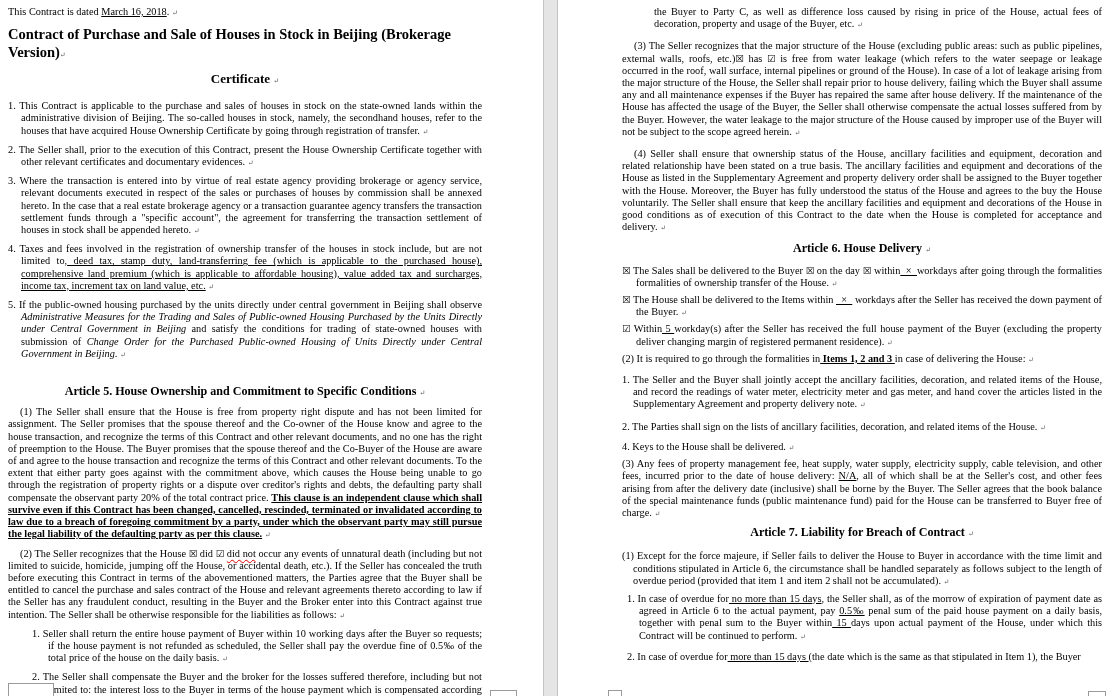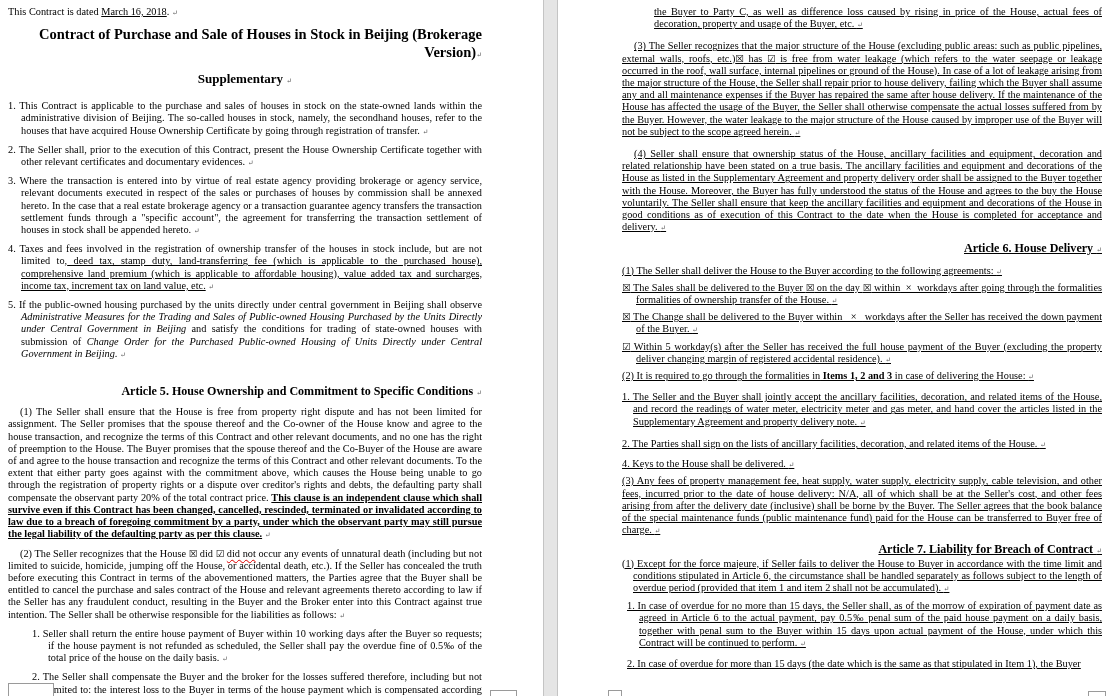--- a/index.html
+++ b/index.html
@@ -7,39 +7,39 @@
   body {
     position:relative; overflow:hidden; background:#ffffff;
     font-family:"Liberation Serif","DejaVu Serif",serif;
     font-size:10.3px; line-height:12.2px; color:#000;
   }
   .spread { display:flex; width:1107px; height:696px; }
   .page { background:#ffffff; overflow:hidden; }
   .page-left  { width:543px; padding:6px 61px 0 8px; }
   .page-gap   { width:15px; height:696px; background:#e5e5e5;
                 border-left:1px solid #c4c4c4; border-right:1px solid #c4c4c4; }
-  .page-right { flex:1; padding:6px 5px 0 64px;text-decoration:underline; }
+  .page-right { flex:1; padding:6px 5px 0 64px; }
 
   p, h1, h2, h3 { text-align:justify; }
   .dateline     { margin-bottom:6px; }
-  .doc-title    { font-size:14.5px; line-height:18px; font-weight:bold; text-align:right; margin:4px 0 7px; }
+  .doc-title    { font-size:14.5px; line-height:18px; font-weight:bold; text-align:left; margin:4px 0 7px; }
   .doc-subtitle { font-size:13px; line-height:16px; font-weight:bold; text-align:center; margin:0 0 11px; }
   .num-item     { padding-left:13px; text-indent:-13px; }
   .para-indent  { text-indent:12px; }
-  .article-heading { font-weight:bold; text-align:right; }
+  .article-heading { font-weight:bold; text-align:center; }
   .a5-heading   { margin-top:24px; }
   .sub-item     { margin-left:24px; padding-left:16px; text-indent:-16px; }
   .cont-para    { margin-left:32px; }
   .cb-item      { padding-left:14px; text-indent:-14px; }
   .hang-item    { padding-left:11px; text-indent:-11px; }
   .a7-item      { margin-left:5px; padding-left:12px; text-indent:-12px; }
 
   .mb4{margin-bottom:4px}.mb5{margin-bottom:5px}.mb6{margin-bottom:6px}
   .mb7{margin-bottom:7px}.mb8{margin-bottom:8px}.mb9{margin-bottom:9px}
-  .mb10{}
+  .mb10{margin-bottom:10px}
 
   .s-u  { text-decoration:underline; }
   .s-b  { font-weight:bold; }
   .s-i  { font-style:italic; }
   .s-sq { text-decoration:underline wavy #dd0000; text-decoration-thickness:1px; text-underline-offset:2px; }
   .s-pm { font-size:7px; color:#555; font-weight:normal; font-style:normal; text-decoration:none; }
   .s-cb { font-family:"DejaVu Sans",sans-serif; font-size:9.5px; }
 
   .corner-box { position:absolute; background:#fff; border:1px solid #9a9a9a; height:18px; }
   #boxA { left:8px;    top:683px; width:46px; }
@@ -48,44 +48,43 @@
   #boxD { left:1088px; top:691px; width:18px; }
 </style>
 </head>
 <body>
 
 <div class="spread">
 
   <section class="page page-left">
     <p class="dateline"><span>This Contract is dated </span><span class="s-u">March 16, 2018</span><span>. </span><span class="s-pm">↵</span></p>
     <h1 class="doc-title"><span>Contract of Purchase and Sale of Houses in Stock in Beijing (Brokerage Version)</span><span class="s-pm">↵</span></h1>
-    <h2 class="doc-subtitle"><span>Supplementary </span><span class="s-pm">↵</span></h2>
+    <h2 class="doc-subtitle"><span>Certificate </span><span class="s-pm">↵</span></h2>
     <p class="num-item mb6"><span>1. This Contract is applicable to the purchase and sales of houses in stock on the state-owned lands within the administrative division of Beijing. The so-called houses in stock, namely, the secondhand houses, refer to the houses that have acquired House Ownership Certificate by going through registration of transfer. </span><span class="s-pm">↵</span></p>
     <p class="num-item mb6"><span>2. The Seller shall, prior to the execution of this Contract, present the House Ownership Certificate together with other relevant certificates and documentary evidences. </span><span class="s-pm">↵</span></p>
     <p class="num-item mb6"><span>3. Where the transaction is entered into by virtue of real estate agency providing brokerage or agency service, relevant documents executed in respect of the sales or purchases of houses by commission shall be annexed hereto. In the case that a real estate brokerage agency or a transaction guarantee agency transfers the transaction settlement funds through a "specific account", the agreement for transferring the transaction settlement of houses in stock shall be appended hereto. </span><span class="s-pm">↵</span></p>
     <p class="num-item mb6"><span>4. Taxes and fees involved in the registration of ownership transfer of the houses in stock include, but are not limited to,</span><span class="s-u"> deed tax, stamp duty, land-transferring fee (which is applicable to the purchased house), comprehensive land premium (which is applicable to affordable housing), value added tax and surcharges, income tax, increment tax on land value, etc.</span><span> </span><span class="s-pm">↵</span></p>
     <p class="num-item mb6"><span>5. If the public-owned housing purchased by the units directly under central government in Beijing shall observe </span><span class="s-i">Administrative Measures for the Trading and Sales of Public-owned Housing Purchased by the Units Directly under Central Government in Beijing</span><span> and satisfy the conditions for trading of state-owned houses with submission of </span><span class="s-i">Change Order for the Purchased Public-owned Housing of Units Directly under Central Government in Beijing</span><span>. </span><span class="s-pm">↵</span></p>
     <h3 class="article-heading a5-heading mb7"><span>Article 5. House Ownership and Commitment to Specific Conditions </span><span class="s-pm">↵</span></h3>
     <p class="para-indent mb6"><span>(1) The Seller shall ensure that the House is free from property right dispute and has not been limited for assignment. The Seller promises that the spouse thereof and the Co-owner of the House know and agree to the house transaction, and recognize the terms of this Contract and other relevant documents, and no one has the right of preemption to the House. The Buyer promises that the spouse thereof and the Co-Buyer of the House are aware of and agree to the house transaction and recognize the terms of this Contract and other relevant documents. To the extent that either party goes against with the commitment above, which causes the House being unable to go through the registration of property rights or a dispute over creditor's rights and debts, the defaulting party shall compensate the observant party 20% of the total contract price. </span><span class="s-b s-u">This clause is an independent clause which shall survive even if this Contract has been changed, cancelled, rescinded, terminated or invalidated according to law due to a breach of foregoing commitment by a party, under which the observant party may still pursue the legal liability of the defaulting party as per this clause.</span><span> </span><span class="s-pm">↵</span></p>
     <p class="para-indent mb6"><span>(2) The Seller recognizes that the House </span><span class="s-cb">☒</span><span> did </span><span class="s-cb">☑</span><span> </span><span class="s-sq">did not</span><span> occur any events of unnatural death (including but not limited to suicide, homicide, jumping off the House, or accidental death, etc.). If the Seller has concealed the truth before executing this Contract in terms of the abovementioned matters, the Parties agree that the Buyer shall be entitled to cancel the purchase and sales contract of the House and relevant agreements thereto according to law if the Seller has any fraudulent conduct, resulting in the Buyer and the Broker enter into this Contract against true intention. The Seller shall be otherwise responsible for the liabilities as follows: </span><span class="s-pm">↵</span></p>
     <p class="sub-item mb6"><span>1. Seller shall return the entire house payment of Buyer within 10 working days after the Buyer so requests; if the house payment is not refunded as scheduled, the Seller shall pay the overdue fine of 0.5‰ of the total price of the house on the daily basis. </span><span class="s-pm">↵</span></p>
     <p class="sub-item"><span>2. The Seller shall compensate the Buyer and the broker for the losses suffered therefore, including but not limited to: the interest loss to the Buyer in terms of the house payment which is compensated according to the bank loan interest rate for the same period, and taxes and fees and bank charges and other actual expenditure paid for compensating the Buyer for the House, and any and all fees paid by</span></p>
   </section>
 
   <div class="page-gap"></div>
 
   <section class="page page-right">
     <p class="cont-para mb9"><span>the Buyer to Party C, as well as difference loss caused by rising in price of the House, actual fees of decoration, property and usage of the Buyer, etc. </span><span class="s-pm">↵</span></p>
     <p class="para-indent mb9"><span>(3) The Seller recognizes that the major structure of the House (excluding public areas: such as public pipelines, external walls, roofs, etc.)</span><span class="s-cb">☒</span><span> has </span><span class="s-cb">☑</span><span> is free from water leakage (which refers to the water seepage or leakage occurred in the roof, wall surface, internal pipelines or ground of the House). In case of a lot of leakage arising from the major structure of the House, the Seller shall repair prior to house delivery, failing which the Buyer shall assume any and all maintenance expenses if the Buyer has repaired the same after house delivery. If the maintenance of the House has affected the usage of the Buyer, the Seller shall otherwise compensate the actual losses suffered from by the Buyer. However, the water leakage to the major structure of the House caused by improper use of the Buyer will not be subject to the scope agreed herein. </span><span class="s-pm">↵</span></p>
     <p class="para-indent mb8"><span>(4) Seller shall ensure that ownership status of the House, ancillary facilities and equipment, decoration and related relationship have been stated on a true basis. The ancillary facilities and equipment and decorations of the House as listed in the Supplementary Agreement and property delivery order shall be assigned to the Buyer together with the House. Moreover, the Buyer has fully understood the status of the House and agrees to the buy the House voluntarily. The Seller shall ensure that keep the ancillary facilities and equipment and decorations of the House in good conditions as of execution of this Contract to the date when the House is completed for acceptance and delivery. </span><span class="s-pm">↵</span></p>
     <h3 class="article-heading mb8"><span>Article 6. House Delivery </span><span class="s-pm">↵</span></h3>
-    <p class="mb4"><span>(1) The Seller shall deliver the House to the Buyer according to the following agreements: </span><span class="s-pm">↵</span></p>
     <p class="cb-item mb4"><span class="s-cb">☒</span><span> The Sales shall be delivered to the Buyer </span><span class="s-cb">☒</span><span> on the day </span><span class="s-cb">☒</span><span> within</span><span class="s-u">&nbsp;&nbsp;×&nbsp;&nbsp;</span><span>workdays after going through the formalities formalities of ownership transfer of the House. </span><span class="s-pm">↵</span></p>
-    <p class="cb-item mb4"><span class="s-cb">☒</span><span> The Change shall be delivered to the Buyer within </span><span class="s-u">&nbsp;&nbsp;×&nbsp;&nbsp;</span><span> workdays after the Seller has received the down payment of the Buyer. </span><span class="s-pm">↵</span></p>
-    <p class="cb-item mb4"><span class="s-cb">☑</span><span> Within</span><span class="s-u">&nbsp;5&nbsp;</span><span>workday(s) after the Seller has received the full house payment of the Buyer (excluding the property deliver changing margin of registered accidental residence). </span><span class="s-pm">↵</span></p>
+    <p class="cb-item mb4"><span class="s-cb">☒</span><span> The House shall be delivered to the Items within </span><span class="s-u">&nbsp;&nbsp;×&nbsp;&nbsp;</span><span> workdays after the Seller has received the down payment of the Buyer. </span><span class="s-pm">↵</span></p>
+    <p class="cb-item mb4"><span class="s-cb">☑</span><span> Within</span><span class="s-u">&nbsp;5&nbsp;</span><span>workday(s) after the Seller has received the full house payment of the Buyer (excluding the property deliver changing margin of registered permanent residence). </span><span class="s-pm">↵</span></p>
     <p class="mb8"><span>(2) It is required to go through the formalities in</span><span class="s-b s-u"> Items 1, 2 and 3 </span><span>in case of delivering the House: </span><span class="s-pm">↵</span></p>
     <p class="hang-item mb9"><span>1. The Seller and the Buyer shall jointly accept the ancillary facilities, decoration, and related items of the House, and record the readings of water meter, electricity meter and gas meter, and hand cover the articles listed in the Supplementary Agreement and property delivery note. </span><span class="s-pm">↵</span></p>
     <p class="hang-item mb7"><span>2. The Parties shall sign on the lists of ancillary facilities, decoration, and related items of the House. </span><span class="s-pm">↵</span></p>
     <p class="hang-item mb4"><span>4. Keys to the House shall be delivered. </span><span class="s-pm">↵</span></p>
     <p class="mb6"><span>(3) Any fees of property management fee, heat supply, water supply, electricity supply, cable television, and other fees, incurred prior to the date of house delivery: </span><span class="s-u">N/A</span><span>, all of which shall be at the Seller's cost, and other fees arising from after the delivery date (inclusive) shall be borne by the Buyer. The Seller agrees that the book balance of the special maintenance funds (public maintenance fund) paid for the House can be transferred to Buyer free of charge. </span><span class="s-pm">↵</span></p>
     <h3 class="article-heading mb10"><span>Article 7. Liability for Breach of Contract </span><span class="s-pm">↵</span></h3>
     <p class="hang-item mb5"><span>(1) Except for the force majeure, if Seller fails to deliver the House to Buyer in accordance with the time limit and conditions stipulated in Article 6, the circumstance shall be handled separately as follows subject to the length of overdue period (provided that item 1 and item 2 shall not be accumulated). </span><span class="s-pm">↵</span></p>
     <p class="a7-item mb8"><span>1. In case of overdue for</span><span class="s-u"> no more than 15 days</span><span>, the Seller shall, as of the morrow of expiration of payment date as agreed in Article 6 to the actual payment, pay </span><span class="s-u">0.5‰</span><span> penal sum of the paid house payment on a daily basis, together with penal sum to the Buyer within</span><span class="s-u">&nbsp;15&nbsp;</span><span>days upon actual payment of the House, under which this Contract will be continued to perform. </span><span class="s-pm">↵</span></p>
     <p class="a7-item"><span>2. In case of overdue for</span><span class="s-u"> more than 15 days </span><span>(the date which is the same as that stipulated in Item 1), the Buyer</span></p>
   </section>

